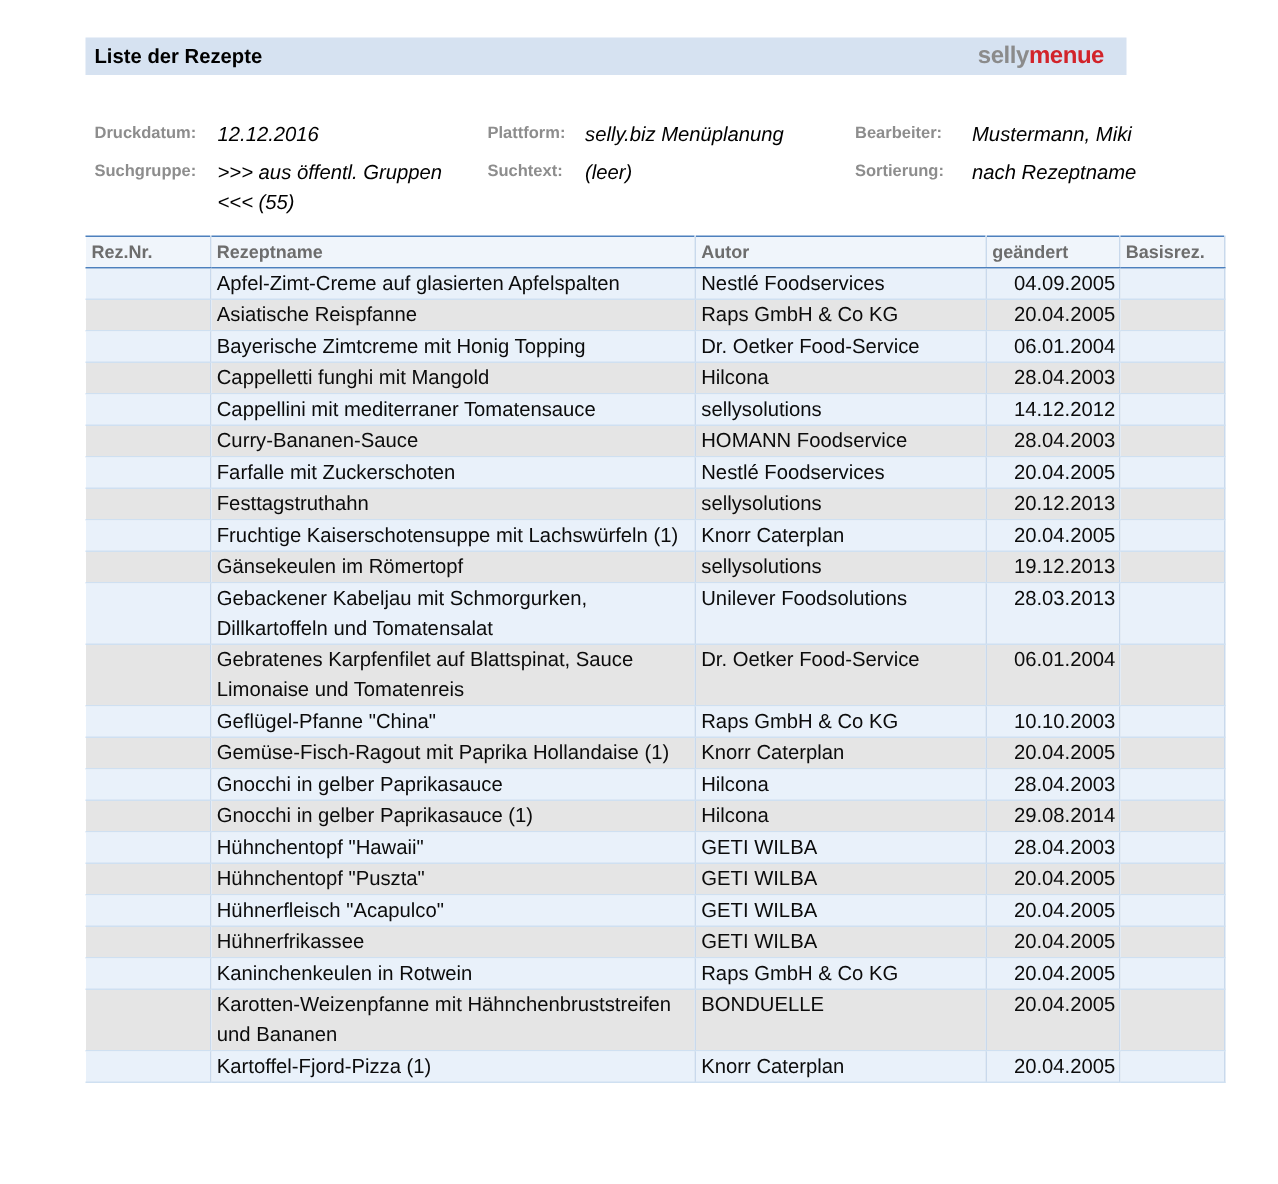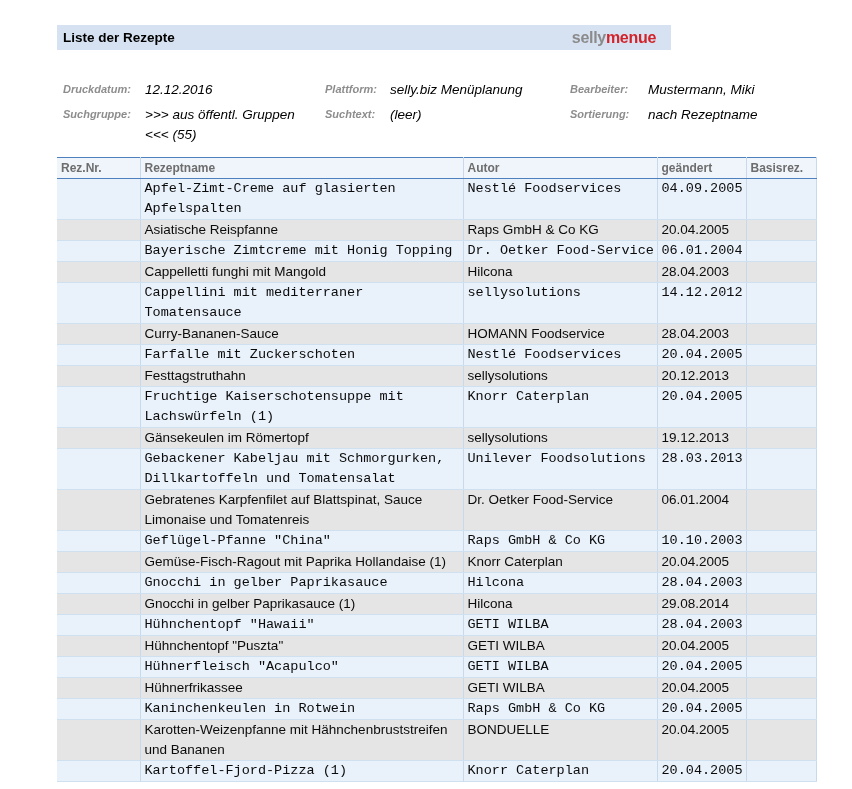--- a/index.html
+++ b/index.html
@@ -3,31 +3,31 @@
 <meta charset="utf-8">
 <style>
   html,body{margin:0;padding:0;}
   body{
     width:852px;height:789px;overflow:hidden;background:#ffffff;
     font-family:"Liberation Sans", sans-serif;position:relative;
     -webkit-font-smoothing:antialiased;
   }
   
   .titlebar{
-    position:absolute;left:57px;top:25px;width:614px;height:25px;
+    position:absolute;left:57px;top:25px;width:694px;height:25px;
     background:var(--bar_bg,#d6e2f1);
     display:flex;align-items:center;justify-content:space-between;
   }
   .title{font-size:13.5px;font-weight:bold;color:#000;padding-left:6px;}
   .logo{font-size:16px;font-weight:bold;padding-right:15px;letter-spacing:-0.3px;line-height:25px;}
   .logo-gray{color:var(--logo_gray,#8b8b8b);}
   .logo-red{color:var(--logo_red,#d2232a);}
   
   .meta{position:absolute;left:57px;top:78px;width:759px;height:78px;}
-  .meta-label{position:absolute;font-size:11px;font-weight:bold;color:var(--label_gray,#8d8d8d);white-space:nowrap;font-style:italic;}
+  .meta-label{position:absolute;font-size:11px;font-weight:bold;color:var(--label_gray,#8d8d8d);white-space:nowrap;}
   .meta-value{position:absolute;font-size:13.5px;color:#000;line-height:20px;white-space:pre-line;font-style:italic;}
   .f0l{left:6px;top:5px}   .f0v{left:88px;top:2px}
   .f1l{left:268px;top:5px} .f1v{left:333px;top:2px}
   .f2l{left:513px;top:5px} .f2v{left:591px;top:2px}
   .f3l{left:6px;top:30px}  .f3v{left:88px;top:27px;width:190px;}
   .f4l{left:268px;top:30px}.f4v{left:333px;top:27px}
   .f5l{left:513px;top:30px}.f5v{left:591px;top:27px}
   
   table.recipes{
     position:absolute;left:57px;top:157px;width:759px;
@@ -42,23 +42,23 @@
     border-right:1px solid var(--cell_line,#d4e2f1);
     overflow:hidden;white-space:nowrap;
   }
   table.recipes td{
     font-size:13.5px;color:#0b0b0b;vertical-align:top;
     line-height:20px;padding:0 2px 0 4px;
     border-bottom:1px solid var(--row_line,#cfe0f1);
     border-right:1px solid var(--cell_line,#c9d9ec);
     overflow:hidden;
   }
-  tr.odd td{background:var(--stripe,#e9f1fa);font-family:Liberation Mono, monospace;}
+  tr.odd td{background:var(--stripe,#e9f1fa);}
   tr.even td{background:#e5e5e5;margin-left:34px;}
-  .h-date, .c-date{text-align:left;padding-right:15px;}
+  .h-date, .c-date{text-align:right;padding-right:15px;}
   .h-basis{text-align:right;padding-right:6px;}
 </style>
 </head>
 <body>
 
 <div class="titlebar">
   <span class="title">Liste der Rezepte</span>
   <span class="logo"><span class="logo-gray">selly</span><span class="logo-red">menue</span></span>
 </div>
 

